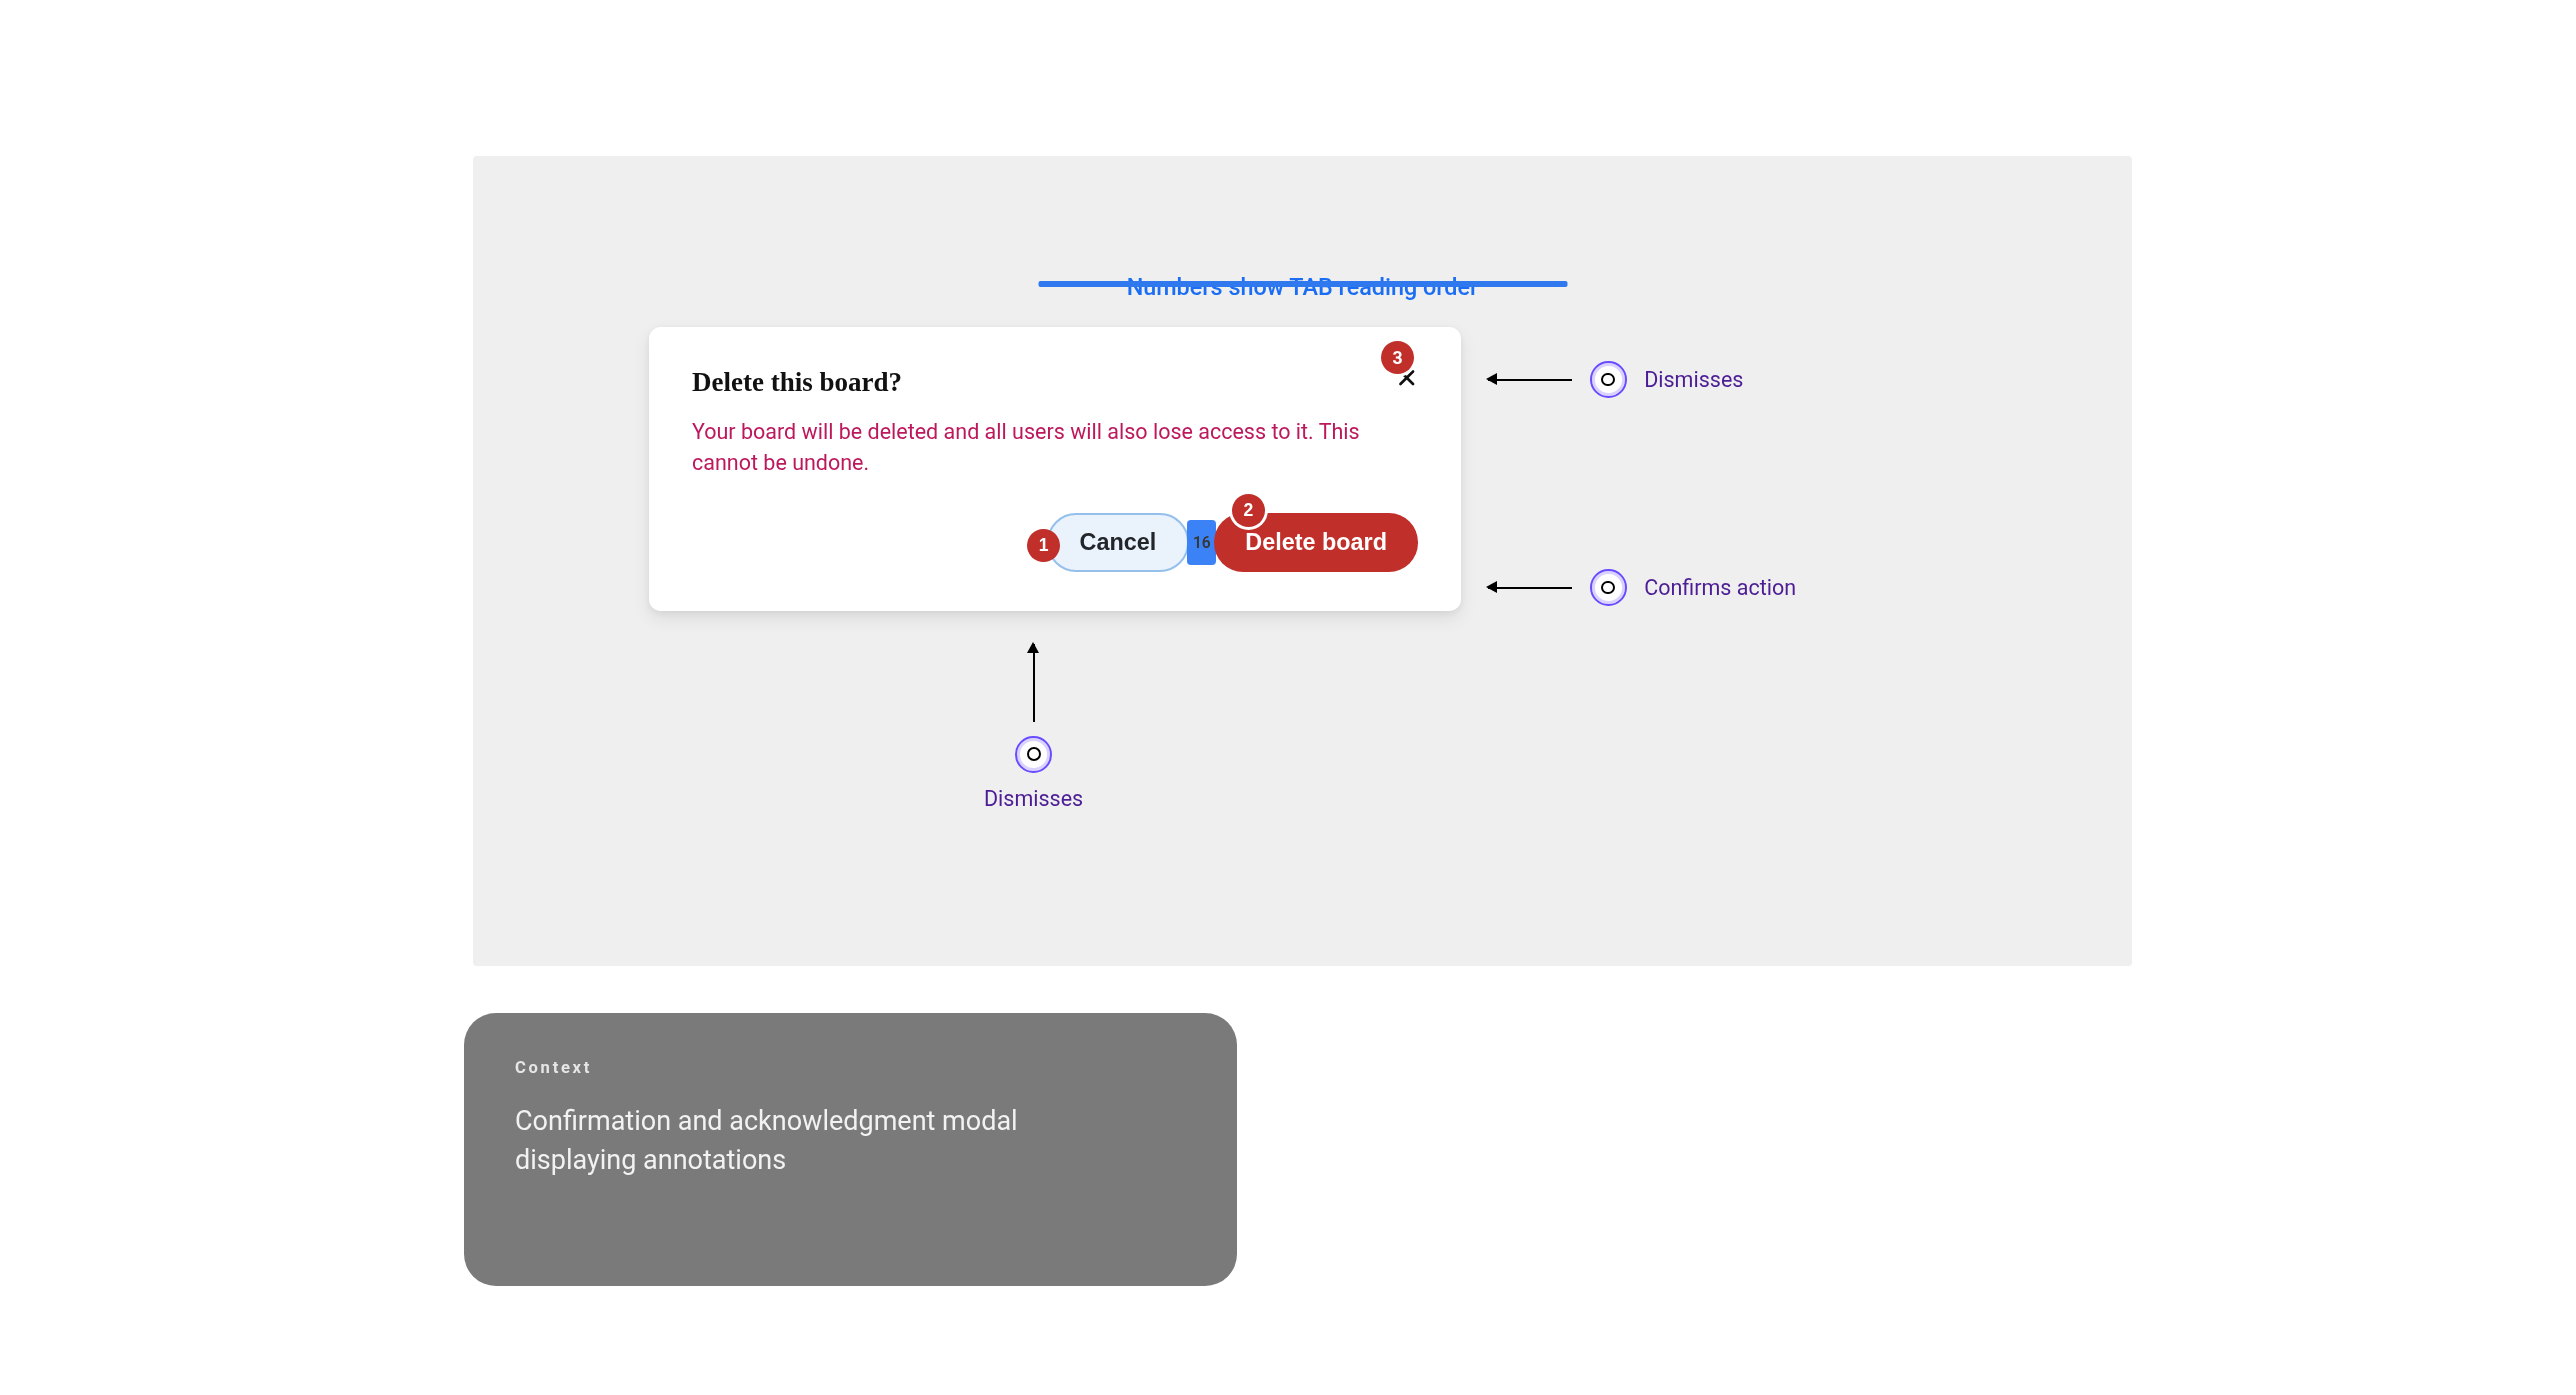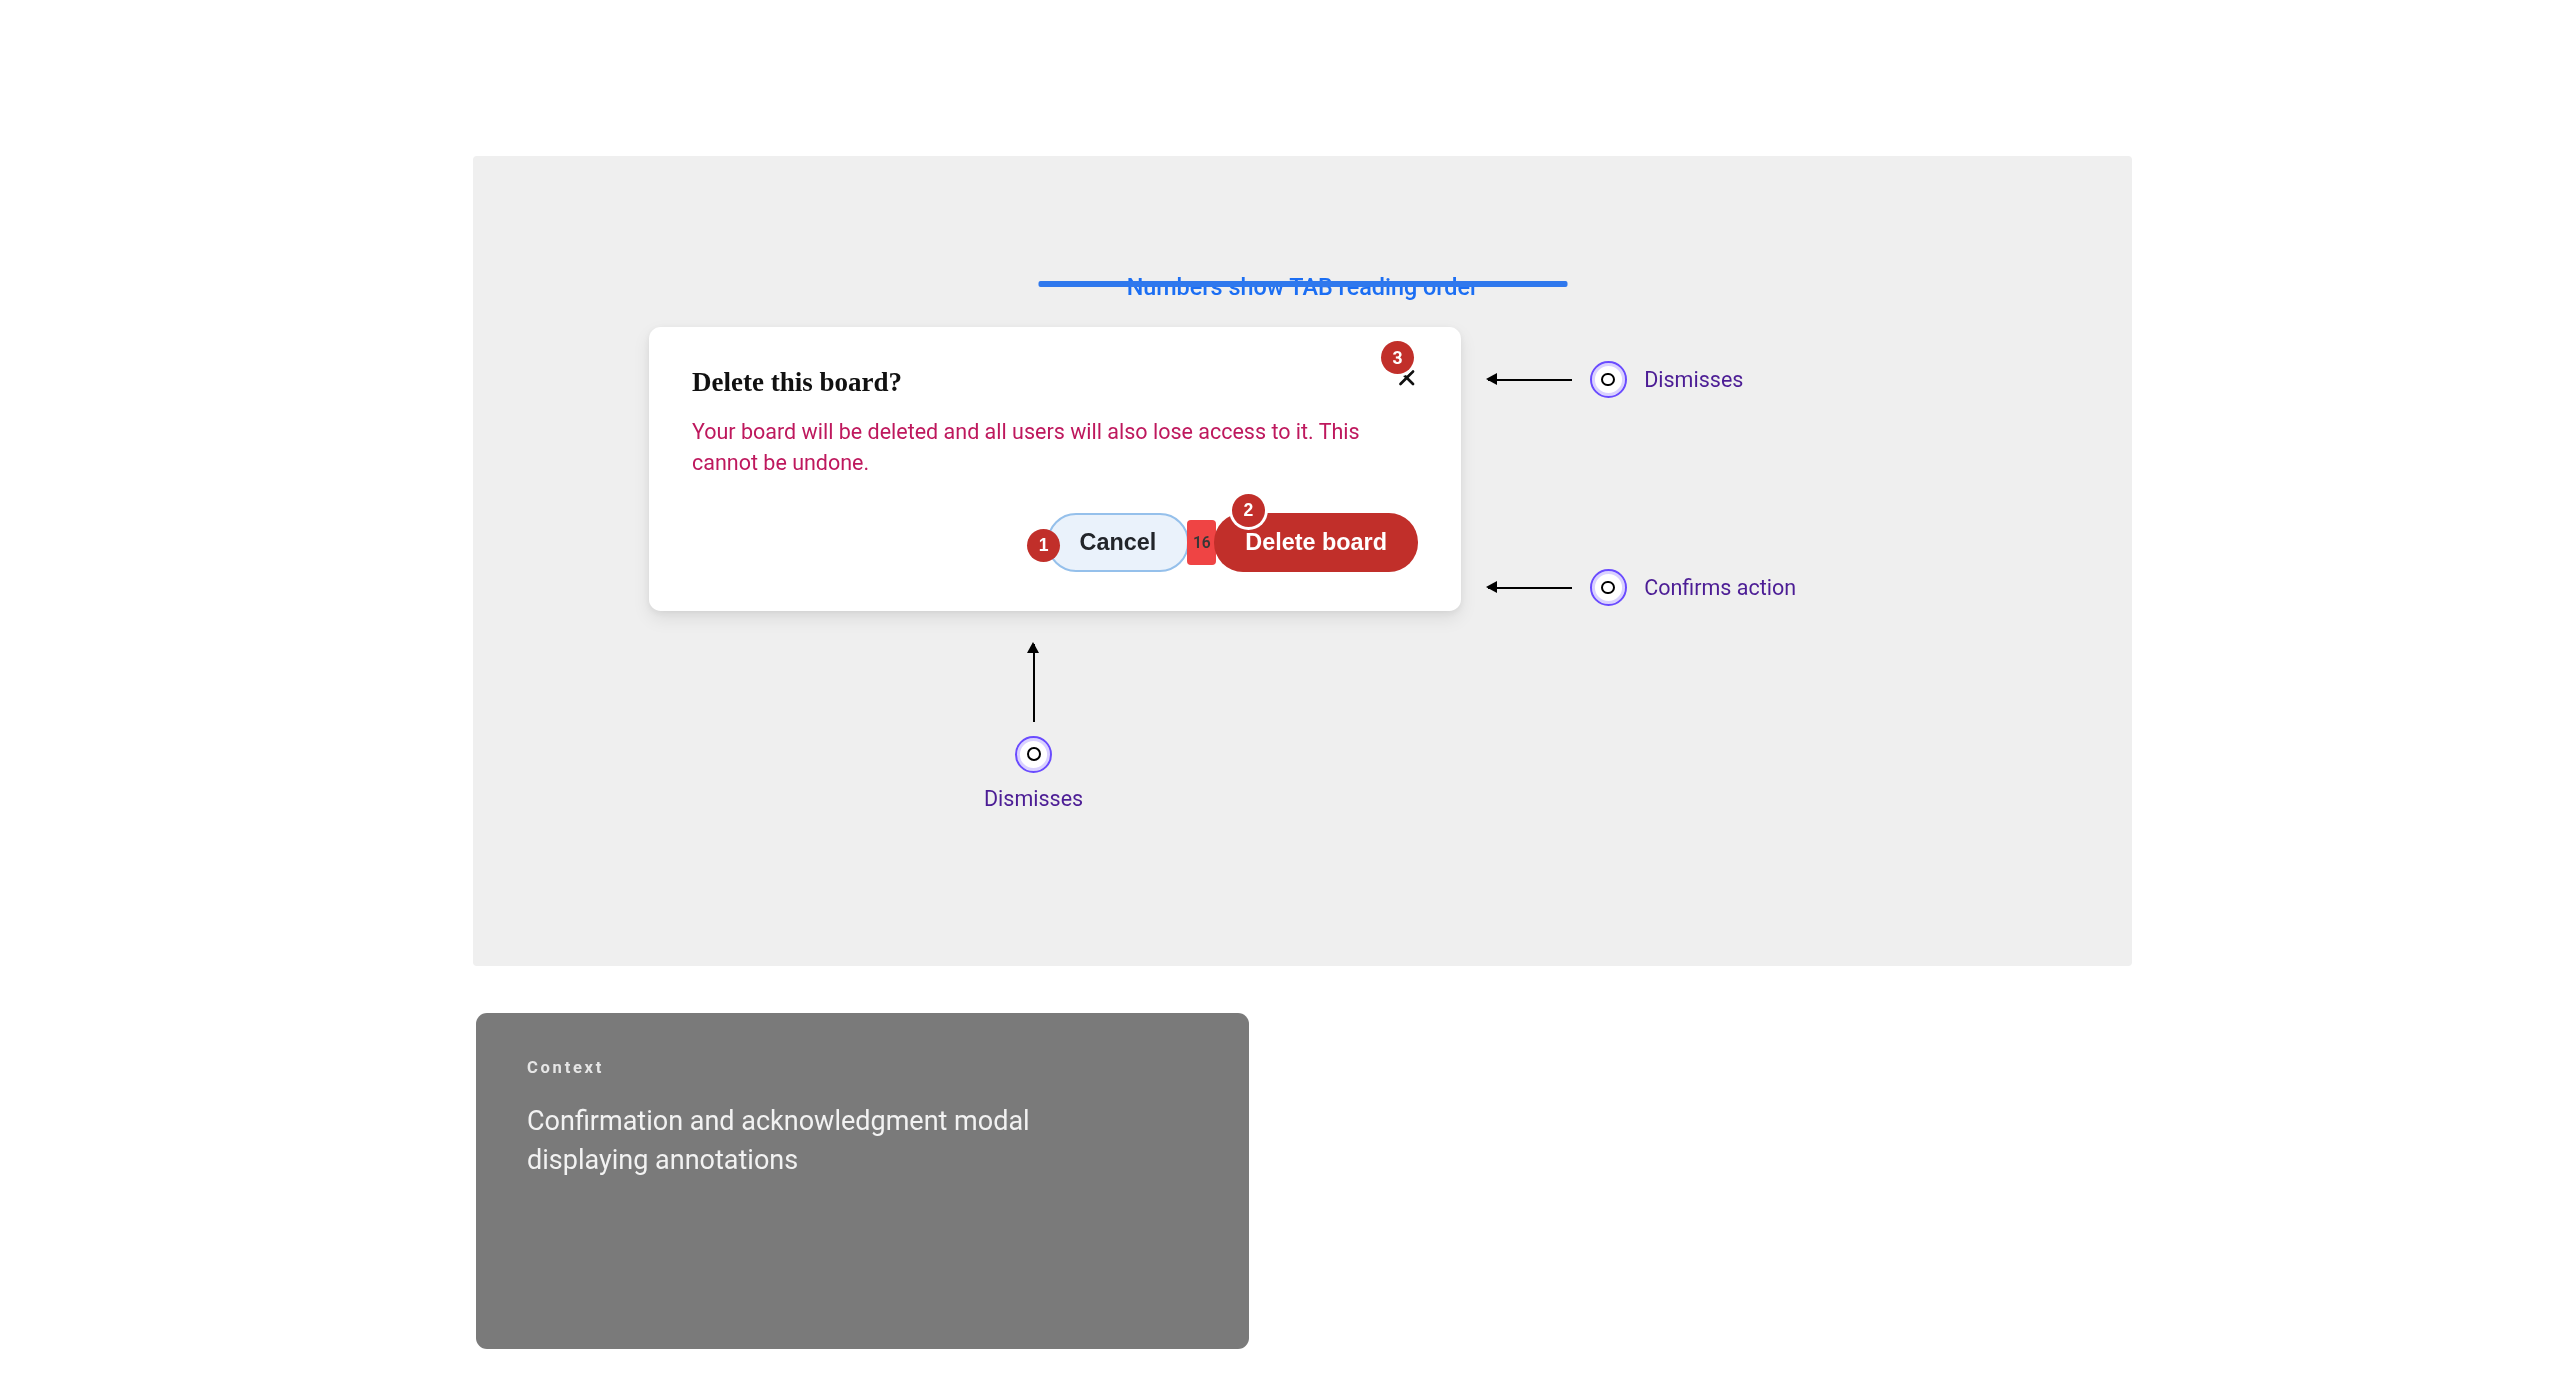--- a/index.html
+++ b/index.html
@@ -102,21 +102,21 @@
     background: #c12f2a;
     color: #ffffff;
     border: none;
   }
   .spacer-chip {
     display: inline-flex;
     align-items: center;
     justify-content: center;
     width: 29px;
     height: 45px;
-    background: #ef4444;
+    background: #3b82f6;
     color: #373737;
     font-size: 15.6px;
     font-weight: 600;
     border-radius: 3.9px;
     margin: 0 -2px;
     position: relative;
     z-index: 0;
   }
   .tab-badge {
     position: absolute;
@@ -178,26 +178,26 @@
   .down-arrow::before {
     content: "";
     position: absolute; left: -5.9px; top: -2px;
     border-bottom: 11.7px solid #000;
     border-left: 6.8px solid transparent;
     border-right: 6.8px solid transparent;
   }
 
   .context-card {
     position: absolute;
-    left: 476px;
+    left: 464px;
     top: 1013px;
     width: 773px;
-    height: 336px;
+    height: 273px;
     background: #7a7a7a;
-    border-radius: 11px;
+    border-radius: 32px;
     color: #ffffff;
     padding: 45px 51px;
   }
   .context-eyebrow {
     font-size: 16.6px;
     letter-spacing: 2.7px;
     font-weight: 700;
     color: #e6e6e6;
     text-transform: none;
   }

